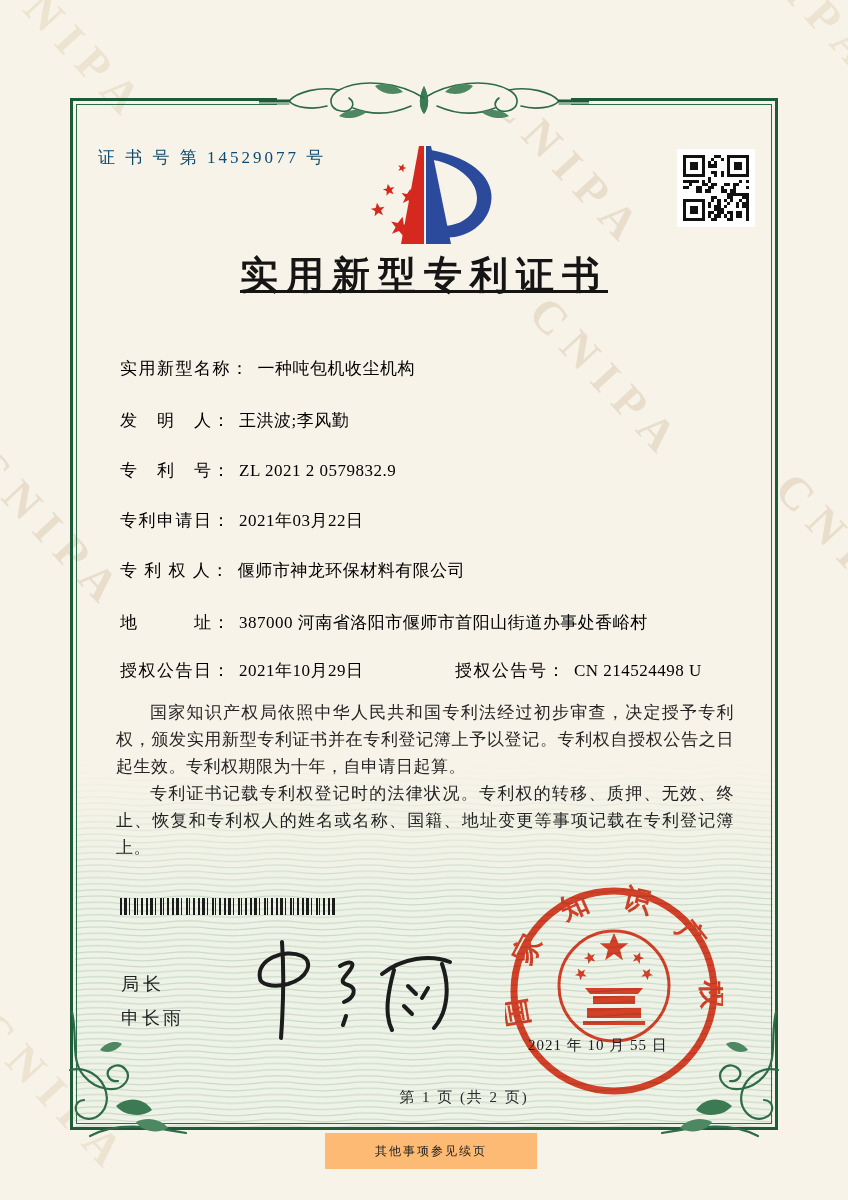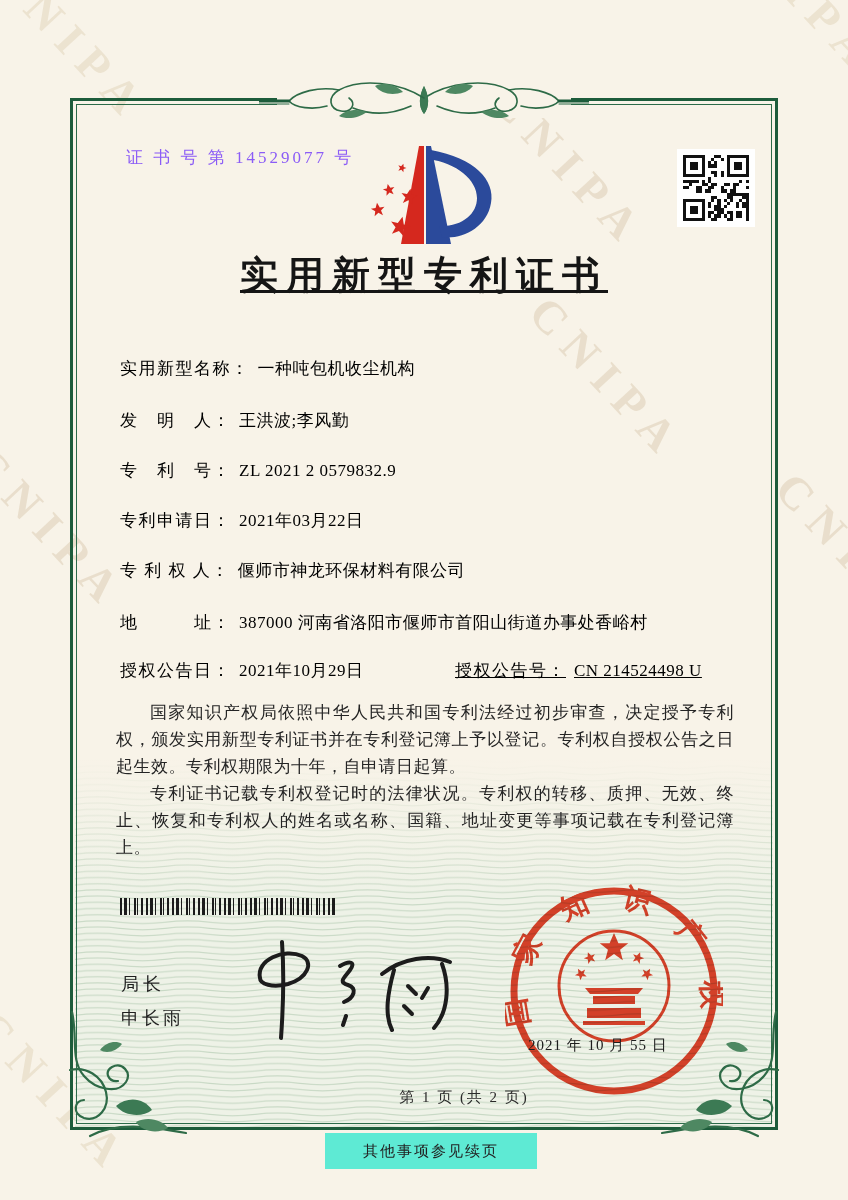--- a/index.html
+++ b/index.html
@@ -25,22 +25,22 @@
     position:absolute; inset:3px; border:1px solid #2c6b49;
   }
   
   .wave-band { position:absolute; left:75px; top:758px; width:698px; height:369px; }
   .wave-fade {
     position:absolute; left:75px; top:758px; width:698px; height:140px;
     background:linear-gradient(#f8f3e8 0%, rgba(248,243,232,0) 100%);
   }
   
   .cert-no {
-    position:absolute; left:126px; top:146px;
-    font-size:17px; letter-spacing:3px; color:#8b5cf6;
+    position:absolute; left:98px; top:146px;
+    font-size:17px; letter-spacing:3px; color:#0c4a6e;
   }
   .logo { position:absolute; left:345px; top:140px; width:158px; height:118px; }
   .qr {
     position:absolute; left:677px; top:149px; width:78px; height:78px;
     background:#ffffff; padding:4px;
   }
   .qr-inner { position:relative; width:70px; height:70px; background:#fff; }
   .qr-modules {
     position:absolute; left:2px; top:2px;
     display:grid; grid-template-columns:repeat(21,3.14px); grid-auto-rows:3.14px;
@@ -54,21 +54,21 @@
   }
   .qr-f1 { left:2px; top:2px; } .qr-f2 { right:2px; top:2px; } .qr-f3 { left:2px; bottom:2px; }
   .title {
     position:absolute; left:0; width:848px; top:250px; text-align:center;
     font-size:38px; font-weight:bold; letter-spacing:8px; color:#151515;text-decoration:underline;
   }
   
   .field-row { position:absolute; left:120px; right:94px; font-size:17px; color:#000000; }
   .flabel { letter-spacing:1.5px; margin-right:8px; }
   .fvalue { letter-spacing:0.5px; }
-  .grant-pair { position:absolute; left:335px; top:0;text-decoration:underline; }
+  .grant-pair { position:absolute; left:335px; top:0; }
   
   .legal {
     position:absolute; left:116px; top:700px; width:618px;
     font-size:17px; line-height:27px; text-align:justify; color:#242424;
   }
   .legal p { text-indent:2em; letter-spacing:0.5px;font-family:Liberation Mono, monospace; }
   
   .barcode {
     position:absolute; left:120px; top:898px; width:217px; height:17px;
     background:repeating-linear-gradient(90deg,
@@ -90,22 +90,22 @@
     position:absolute; left:528px; top:1036px; width:190px;
     font-size:15px; letter-spacing:1px; color:#1d1d1d; white-space:nowrap;
   }
   
   .page-num {
     position:absolute; left:70px; width:788px; top:1088px; text-align:center;
     font-size:15px; letter-spacing:2px; color:#2a2a2a;
   }
   .footer-note {
     position:absolute; left:325px; top:1133px; width:212px; height:36px;
-    background:#5eead4; display:flex; align-items:center; justify-content:center;
-    font-size:15px; letter-spacing:2px; color:#222;
+    background:#fdba74; display:flex; align-items:center; justify-content:center;
+    font-size:12px; letter-spacing:2px; color:#222;
   }
   
   .flourish { position:absolute; left:259px; top:68px; width:330px; height:62px; }
   .corner { position:absolute; width:132px; height:132px; }
   .corner-bl { left:56px; top:1010px; }
   .corner-br { left:660px; top:1010px; transform:scaleX(-1); }
   .defs-holder { position:absolute; width:0; height:0; overflow:hidden; }
 </style>
 </head>
 <body>

